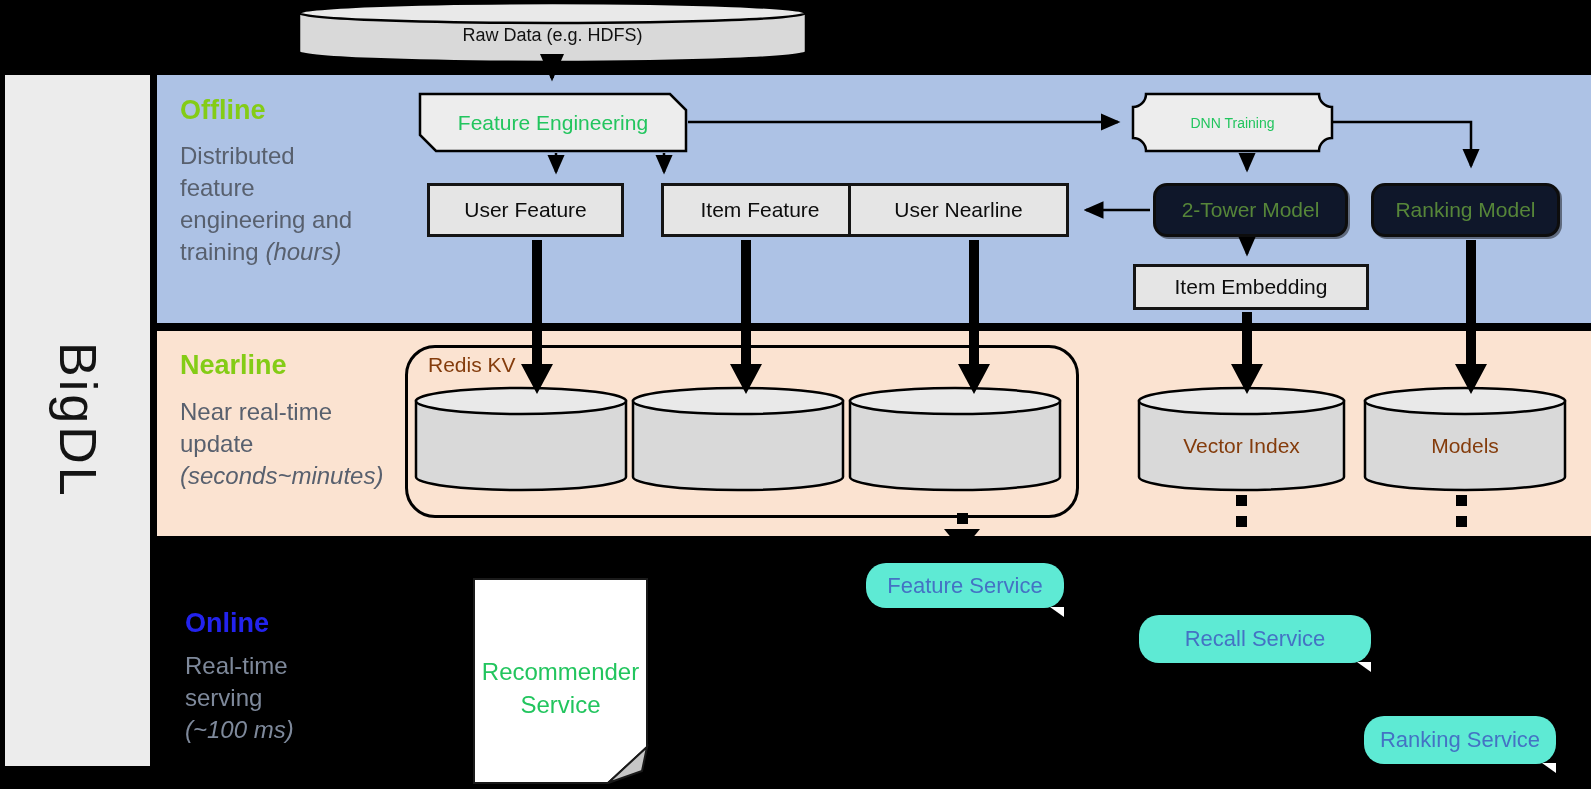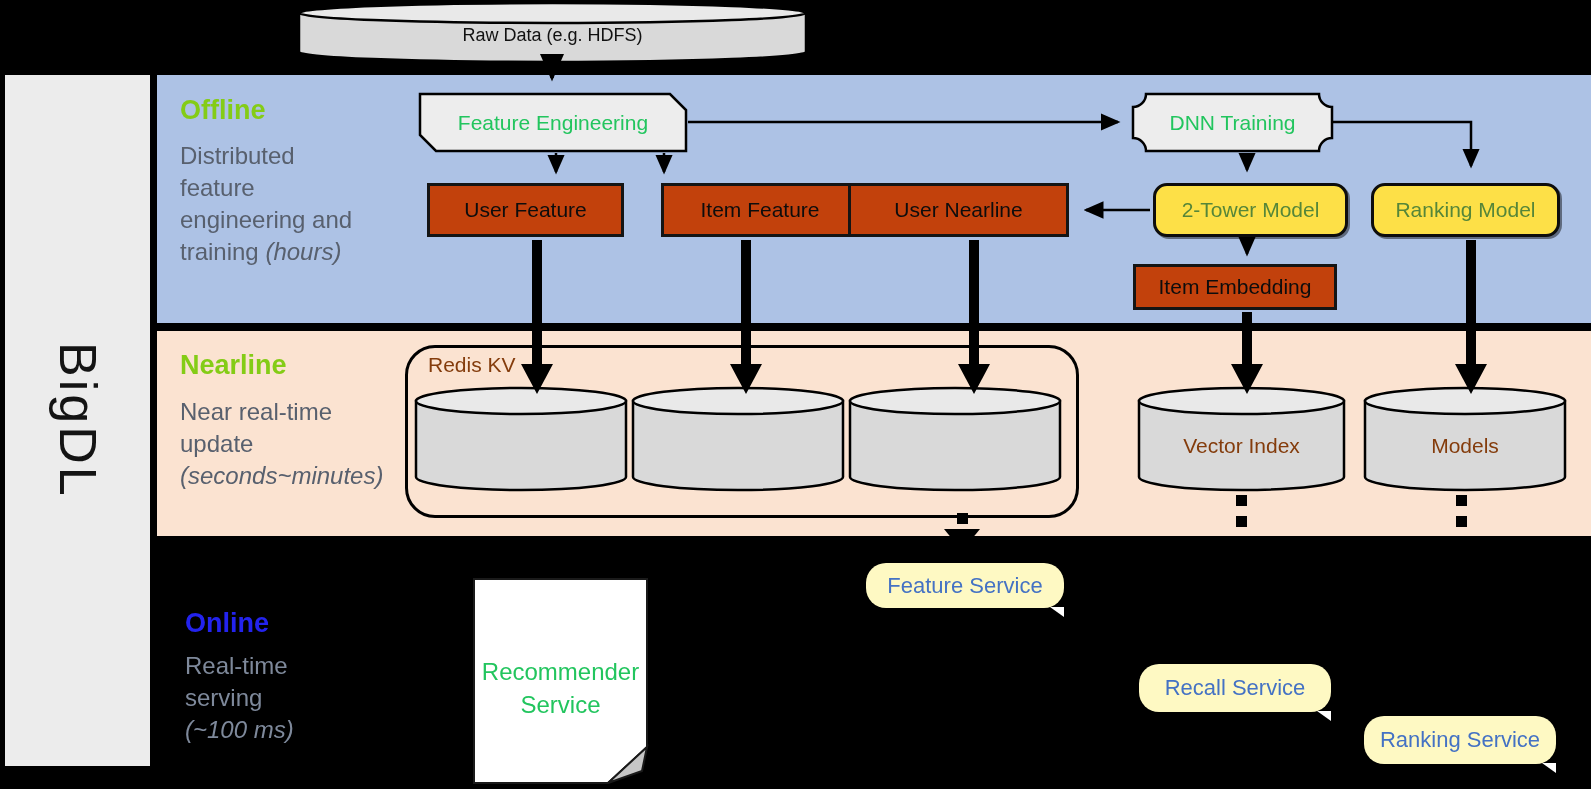--- a/index.html
+++ b/index.html
@@ -18,31 +18,31 @@
     font-size:52px;color:#141414;letter-spacing:3px;
   }
   
   .sec-title{font-size:27px;font-weight:600;color:#84cc16;}
   .sec-title.online{color:#2323ee;font-weight:700;}
   .sec-desc{font-size:24px;color:#58606e;line-height:32px;}
   .sec-desc.online{color:#7e899b;}
   .sec-desc em{font-style:italic;}
   
   .node{display:flex;align-items:center;justify-content:center;text-align:center;box-sizing:border-box;}
-  .gray-node{background:#c2410c;border:3px solid #141414;color:#0d0d0d;font-size:21px;}
-  .round-node{background:#fde047;border:3px solid #0d0d0d;border-radius:14px;color:#568639;font-size:21px;
+  .gray-node{background:#e5e5e5;border:3px solid #141414;color:#0d0d0d;font-size:21px;}
+  .round-node{background:#0f172a;border:3px solid #0d0d0d;border-radius:14px;color:#568639;font-size:21px;
               box-shadow:2px 2px 0 rgba(0,0,0,0.45);}
   .shape-label{display:flex;align-items:center;justify-content:center;text-align:center;}
   .blue-label{color:#22c55e;}
   .brown-label{color:#843c0c;}
   .black-label{color:#111;}
   
   .redis-group{border:3px solid #000;border-radius:30px;background:transparent;}
   
-  .service{background:#fef9c3;color:#4472c4;font-size:22px;display:flex;align-items:center;justify-content:center;border-radius:20px;}
+  .service{background:#5eead4;color:#4472c4;font-size:22px;display:flex;align-items:center;justify-content:center;border-radius:20px;}
   .service::after{
     content:"";position:absolute;right:0;bottom:-9px;width:0;height:0;
     border-top:10px solid #fff;border-left:14px solid transparent;
   }
   svg{position:absolute;left:0;top:0;}
   .z0{z-index:0}.z1{z-index:1}.z2{z-index:2}.z3{z-index:3}
 </style>
 </head>
 <body>
 
@@ -151,28 +151,28 @@
 
   <div class="abs sec-title z3" style="left:180px;top:95px;">Offline</div>
   <div class="abs sec-desc z3" style="left:180px;top:140px;width:200px;">
     <div>Distributed</div>
     <div>feature</div>
     <div>engineering and</div>
     <div><span>training</span> <em>(hours)</em></div>
   </div>
 
   <div class="abs shape-label blue-label z3" style="left:424px;top:98px;width:258px;height:49px;font-size:21px;">Feature Engineering</div>
-  <div class="abs shape-label blue-label z3" style="left:1133px;top:98px;width:199px;height:49px;font-size:21px;">DNN Training</div>
+  <div class="abs shape-label blue-label z3" style="left:1133px;top:98px;width:199px;height:49px;font-size:14px;">DNN Training</div>
 
   <div class="abs node gray-node z3" style="left:427px;top:183px;width:197px;height:54px;">User Feature</div>
   <div class="abs node gray-node z3" style="left:639px;top:183px;width:198px;height:54px;margin-left:22px;">Item Feature</div>
   <div class="abs node gray-node z3" style="left:848px;top:183px;width:221px;height:54px;">User Nearline</div>
   <div class="abs node round-node z3" style="left:1153px;top:183px;width:195px;height:54px;">2-Tower Model</div>
   <div class="abs node round-node z3" style="left:1371px;top:183px;width:189px;height:54px;">Ranking Model</div>
-  <div class="abs node gray-node z3" style="left:1133px;top:264px;width:204px;height:46px;">Item Embedding</div>
+  <div class="abs node gray-node z3" style="left:1133px;top:264px;width:236px;height:46px;">Item Embedding</div>
 
   <div class="abs sec-title z3" style="left:180px;top:350px;">Nearline</div>
   <div class="abs sec-desc z3" style="left:180px;top:396px;width:230px;">
     <div>Near real-time</div>
     <div>update</div>
     <div><em>(seconds~minutes)</em></div>
   </div>
 
   <div class="abs brown-label z3" style="left:428px;top:353px;font-size:21px;">Redis KV</div>
   <div class="abs shape-label brown-label z3" style="left:1139px;top:428px;width:205px;height:36px;font-size:21px;">Vector Index</div>
@@ -180,16 +180,16 @@
 
   <div class="abs sec-title online z3" style="left:185px;top:608px;">Online</div>
   <div class="abs sec-desc online z3" style="left:185px;top:650px;width:170px;">
     <div>Real-time</div>
     <div>serving</div>
     <div><em>(~100 ms)</em></div>
   </div>
 
   <div class="abs shape-label blue-label z3" style="left:478px;top:635px;width:165px;height:105px;font-size:24px;line-height:33px;">Recommender Service</div>
   <div class="abs service z3" style="left:866px;top:563px;width:198px;height:45px;">Feature Service</div>
-  <div class="abs service z3" style="left:1139px;top:664px;width:192px;height:48px;">Recall Service</div>
+  <div class="abs service z3" style="left:1139px;top:615px;width:232px;height:48px;">Recall Service</div>
   <div class="abs service z3" style="left:1364px;top:716px;width:192px;height:48px;">Ranking Service</div>
 
 </div>
 
 </body></html>

